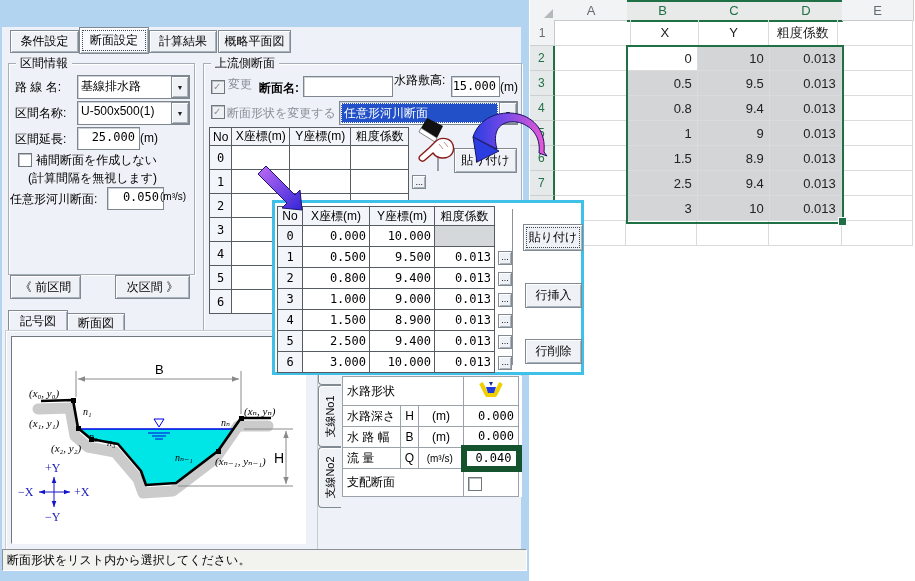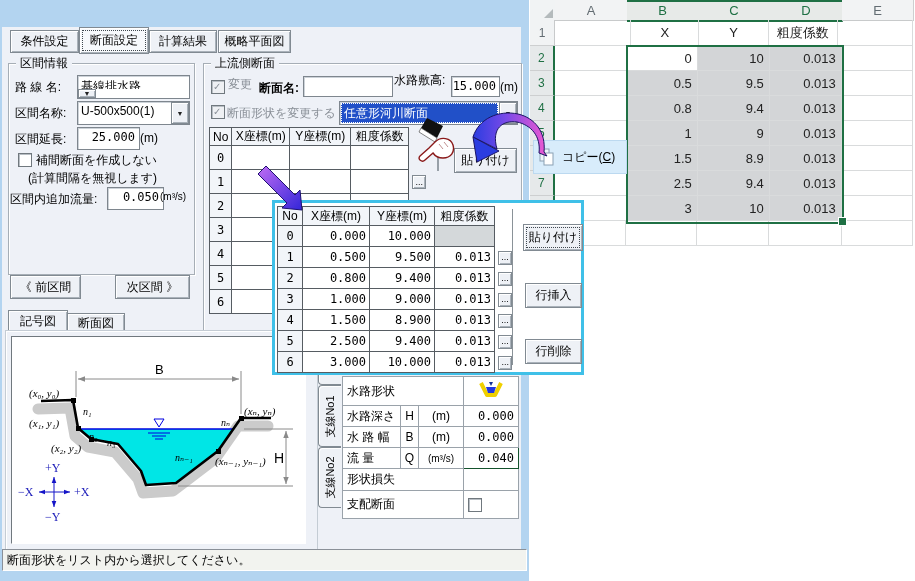--- a/index.html
+++ b/index.html
@@ -64,36 +64,36 @@
     <div class="abs raised btn" style="left:149px;top:30px;width:66px;height:21px;">
         <span>計算結果</span>
       </div>
     <div class="abs raised btn" style="left:218px;top:30px;width:71px;height:21px;">
         <span>概略平面図</span>
       </div>
 
     <div class="abs gb" style="left:8px;top:63px;width:185px;height:210px;">
       <span class="gb-label nw">区間情報</span>
       <span class="abs nw" style="left:6px;top:15px;">路 線 名:</span>
-      <div class="abs sunken combo" style="left:68px;top:11px;width:111px;height:22px;flex-direction:column;">
+      <div class="abs sunken combo" style="left:68px;top:11px;width:111px;height:22px;">
         <span class="val nw">基線排水路</span>
         <span class="raised dd-btn"></span>
       </div>
       <span class="abs nw" style="left:6px;top:41px;">区間名称:</span>
       <div class="abs sunken combo" style="left:68px;top:37px;width:111px;height:22px;">
         <span class="val nw">U-500x500(1)</span>
         <span class="raised dd-btn"></span>
       </div>
       <span class="abs nw" style="left:6px;top:67px;">区間延長:</span>
       <div class="abs sunken mono" style="left:68px;top:63px;width:57px;height:19px;text-align:right;padding:2px 4px 0 0;"><span>25.000</span></div>
       <span class="abs nw" style="left:131px;top:67px;">(m)</span>
       <div class="abs chk" style="left:9px;top:89px;"></div>
       <span class="abs nw" style="left:27px;top:88px;">補間断面を作成しない</span>
       <span class="abs nw" style="left:19px;top:106px;">(計算間隔を無視します)</span>
-      <span class="abs nw" style="left:1px;top:127px;">区間内追加流量:</span>
+      <span class="abs nw" style="left:1px;top:127px;">任意形河川断面:</span>
       <div class="abs sunken mono" style="left:98px;top:123px;width:51px;height:19px;text-align:right;padding:2px 4px 0 0;"><span>0.050</span></div>
       <span class="abs nw" style="left:151px;top:127px;font-size:10px;">(m³/s)</span>
     </div>
 
     <div class="abs raised btn" style="left:10px;top:275px;width:69px;height:22px;">
         <span>《 前区間</span>
       </div>
     <div class="abs raised btn" style="left:115px;top:275px;width:73px;height:22px;">
         <span>次区間 》</span>
       </div>
@@ -304,25 +304,21 @@
       <tr style="height:21px;">
         <td style="border:1px solid #9aa2aa;padding:0 4px;">水 路 幅</td>
         <td style="border:1px solid #9aa2aa;text-align:center;">B</td>
         <td style="border:1px solid #9aa2aa;text-align:center;">(m)</td>
         <td class="mono" style="border:1px solid #9aa2aa;text-align:right;padding:0 4px;">0.000</td>
       </tr>
       <tr style="height:21px;">
         <td style="border:1px solid #9aa2aa;padding:0 4px;">流 量</td>
         <td style="border:1px solid #9aa2aa;text-align:center;">Q</td>
         <td style="border:1px solid #9aa2aa;text-align:center;font-size:10px;">(m³/s)</td>
-        <td class="mono" style="border:1px solid #14532d;text-align:right;padding:0 4px;">0.040</td>
-      </tr>
-      <tr style="height:22px;">
-        <td colspan="3" style="border:1px solid #9aa2aa;padding:0 4px;">形状損失</td>
-        <td style="border:1px solid #9aa2aa;"></td>
+        <td class="mono" style="border:6px solid #14532d;text-align:right;padding:0 4px;">0.040</td>
       </tr>
       <tr style="height:28px;">
         <td colspan="3" style="border:1px solid #9aa2aa;padding:0 4px;">支配断面</td>
         <td style="border:1px solid #9aa2aa;">
               <div class="chk" style="margin-left:3px;"></div>
             </td>
       </tr>
     </tbody>
       </table>
 
@@ -497,29 +493,20 @@
       <div class="xc" style="width:71px;"></div>
       <div class="xc" style="width:70px;"></div>
       <div class="xc" style="width:71px;"></div>
       <div class="xc" style="width:71px;"></div>
       <div class="xc" style="width:70px;"></div>
     </div>
 
     <div class="abs" style="left:96px;top:45px;width:214px;height:175px;border:2px solid #1f7044;pointer-events:none;"></div>
     <div class="abs" style="left:308px;top:217px;width:7px;height:7px;background:#1f7044;border:1px solid #fff;"></div>
 
-    <div class="abs" style="left:3px;top:140px;width:92px;height:32px;background:#d8ecfb;border:1px solid #bcd9f0;display:flex;align-items:center;">
-      <svg width="17" height="19" viewBox="0 0 17 19" style="margin-left:5px;">
-        <rect x="1" y="1" width="9" height="12" fill="#eef4fa" stroke="#8aa0b4"></rect>
-        <rect x="5" y="5" width="9" height="12" fill="#fff" stroke="#8aa0b4"></rect>
-      </svg>
-      <span class="nw" style="margin-left:6px;">
-        <span>コピー(</span><span style="text-decoration:underline;">C</span><span>)</span>
-      </span>
-    </div>
   </div>
 
   <div class="abs" style="left:272px;top:200px;width:306px;height:169px;background:#fff;border:3px solid #3fc0e8;">
     <table class="t mono" style="position:absolute;left:2px;top:3px;">
       <colgroup>
           <col style="width:25px">
           <col style="width:67px">
           <col style="width:65px">
           <col style="width:60px">
           <col style="width:16px">

